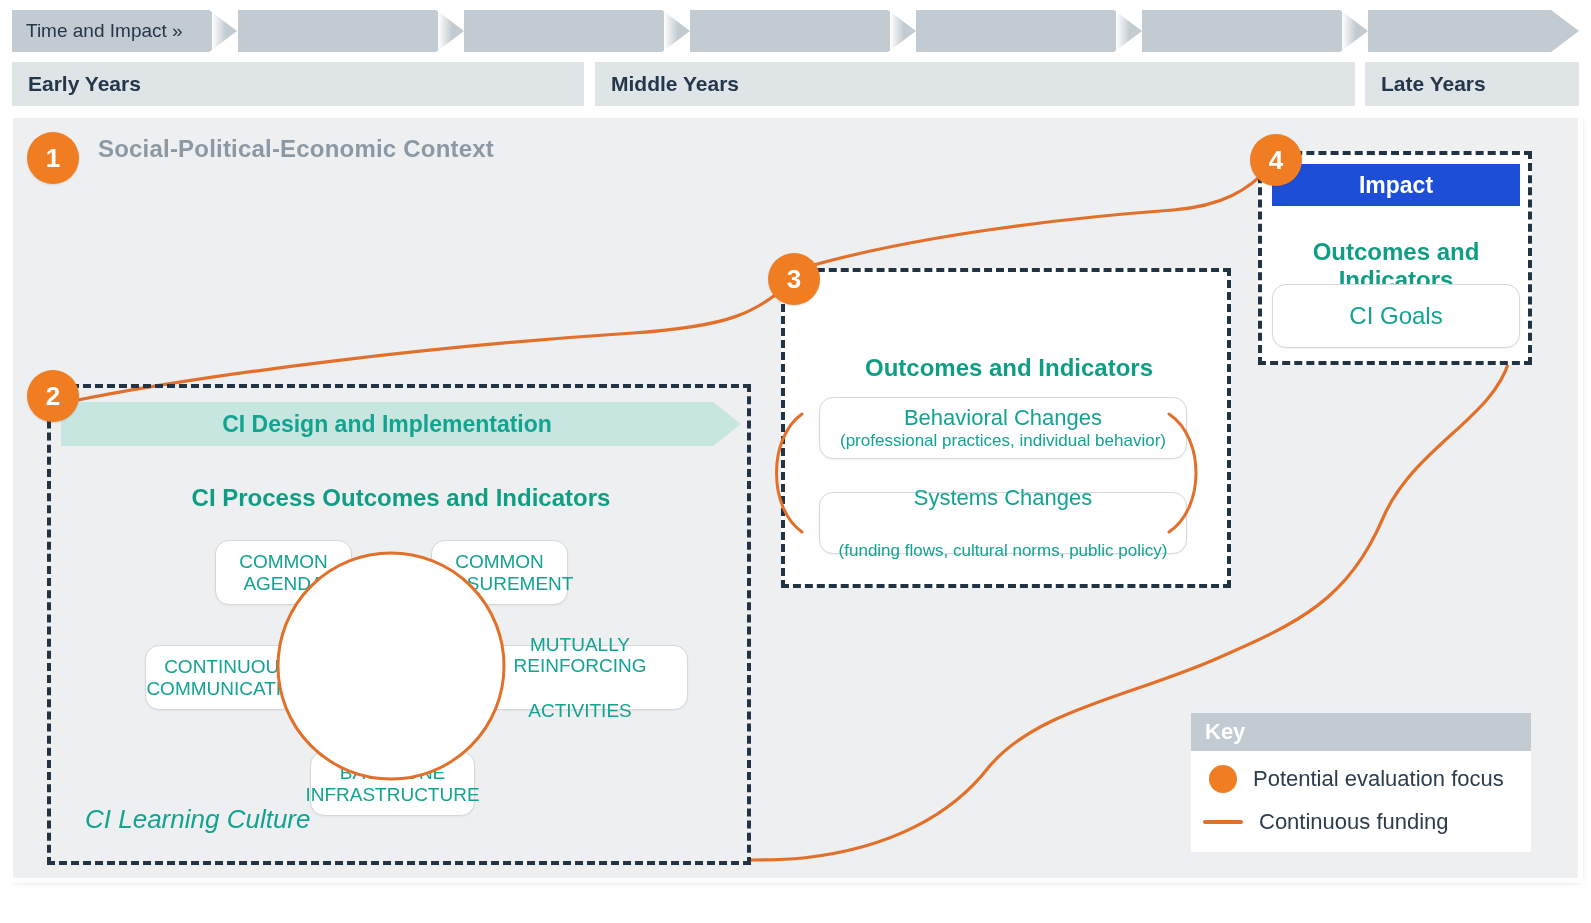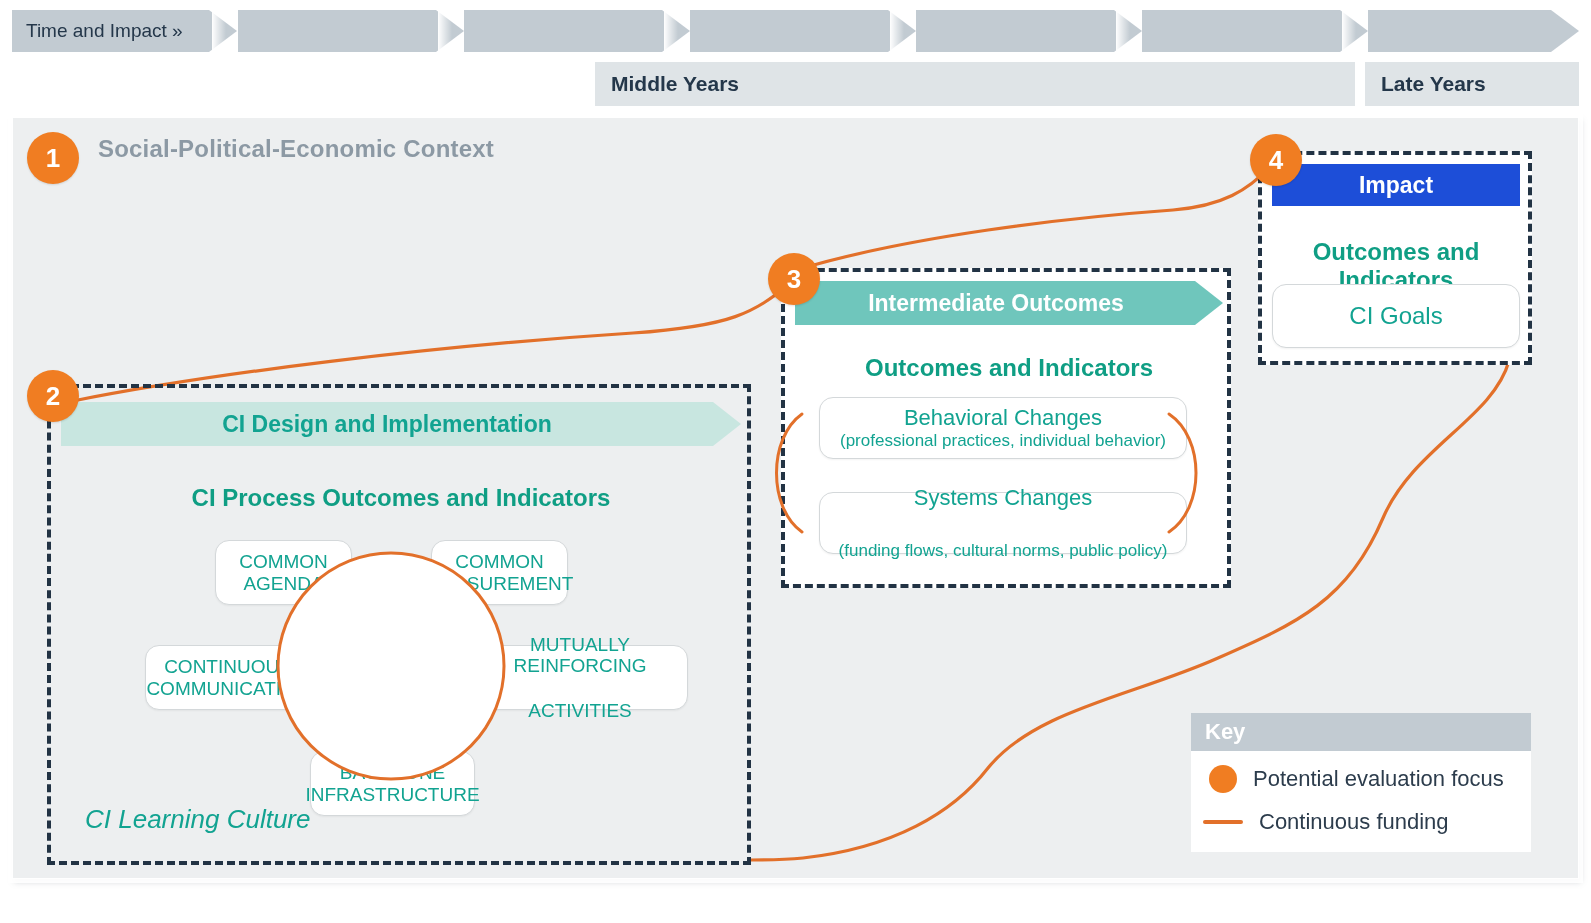--- a/index.html
+++ b/index.html
@@ -104,20 +104,23 @@
     <div class="chev-grad" style="left:200px;"></div>
     <div class="chev-grad" style="left:426px;"></div>
     <div class="chev-grad" style="left:652px;"></div>
     <div class="chev-grad" style="left:878px;"></div>
     <div class="chev-grad" style="left:1104px;"></div>
     <div class="chev-grad" style="left:1330px;"></div>
     <div class="chev-label">Time and Impact »</div>
   </div>
 
   <div class="years" style="left:12px;width:1567px;">
+    <div class="yearbox" style="left:0px;width:572px;">
+      <span>Early Years</span>
+    </div>
     <div class="yearbox" style="left:583px;width:760px;">
       <span>Middle Years</span>
     </div>
     <div class="yearbox" style="left:1353px;width:214px;">
       <span>Late Years</span>
     </div>
   </div>
 
   <div class="panel">
 
@@ -182,24 +185,20 @@
     </div>
 
     <div class="culture" style="left:72px;top:686px;">CI Learning Culture</div>
 
     <div class="numcircle" style="left:14px;top:252px;">
       <span>2</span>
     </div>
 
     <div class="dashbox" style="left:768px;top:150px;width:450px;height:320px;background:#ffffff;"></div>
 
-    <div class="banner" style="left:782px;top:163px;width:428px;height:44px;background:#6fc6bc;
-                clip-path:polygon(0 0, 400px 0, 428px 22px, 400px 44px, 0 44px);z-index:22;">
-      <span style="font-size:23px;color:#ffffff;margin-right:26px;">Intermediate Outcomes</span>
-    </div>
 
     <div class="section-sub" style="left:782px;top:236px;width:428px;font-size:24px;z-index:22;">Outcomes and Indicators</div>
 
     <div class="card" style="left:806px;top:279px;width:368px;height:62px;z-index:24;">
       <div class="l1" style="font-size:22px;">Behavioral Changes</div>
       <div class="l2" style="font-size:17px;">(professional practices, individual behavior)</div>
     </div>
 
     <div class="card" style="left:806px;top:374px;width:368px;height:62px;z-index:24;gap:30px;">
       <div class="l1" style="font-size:22px;">Systems Changes</div>

